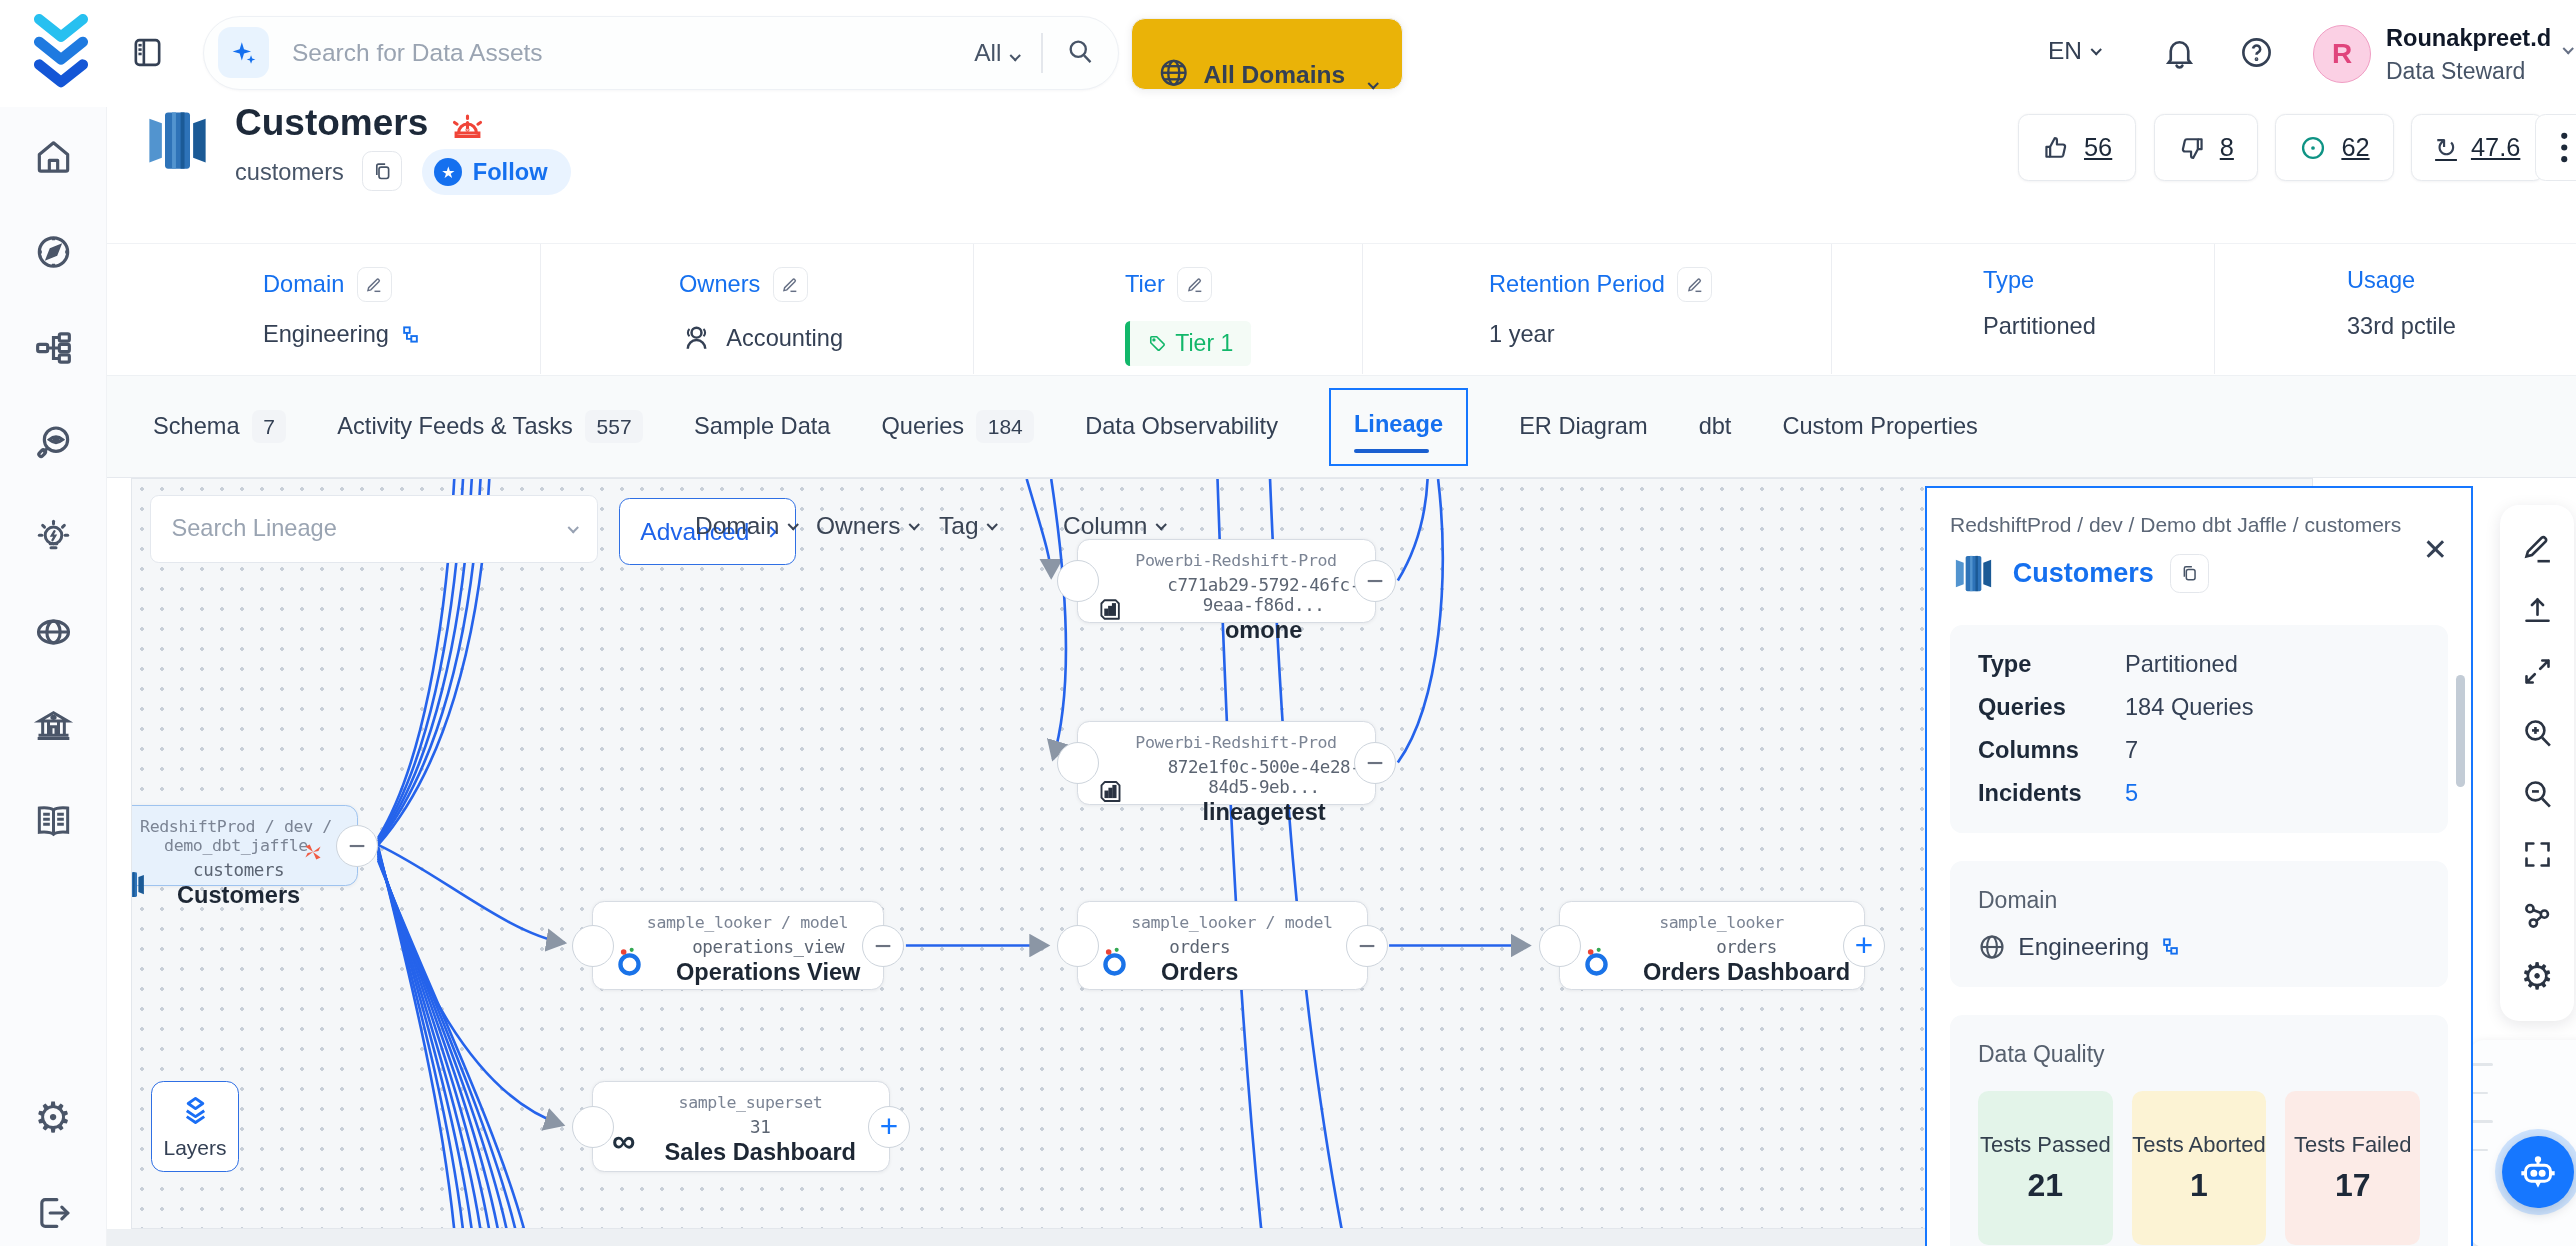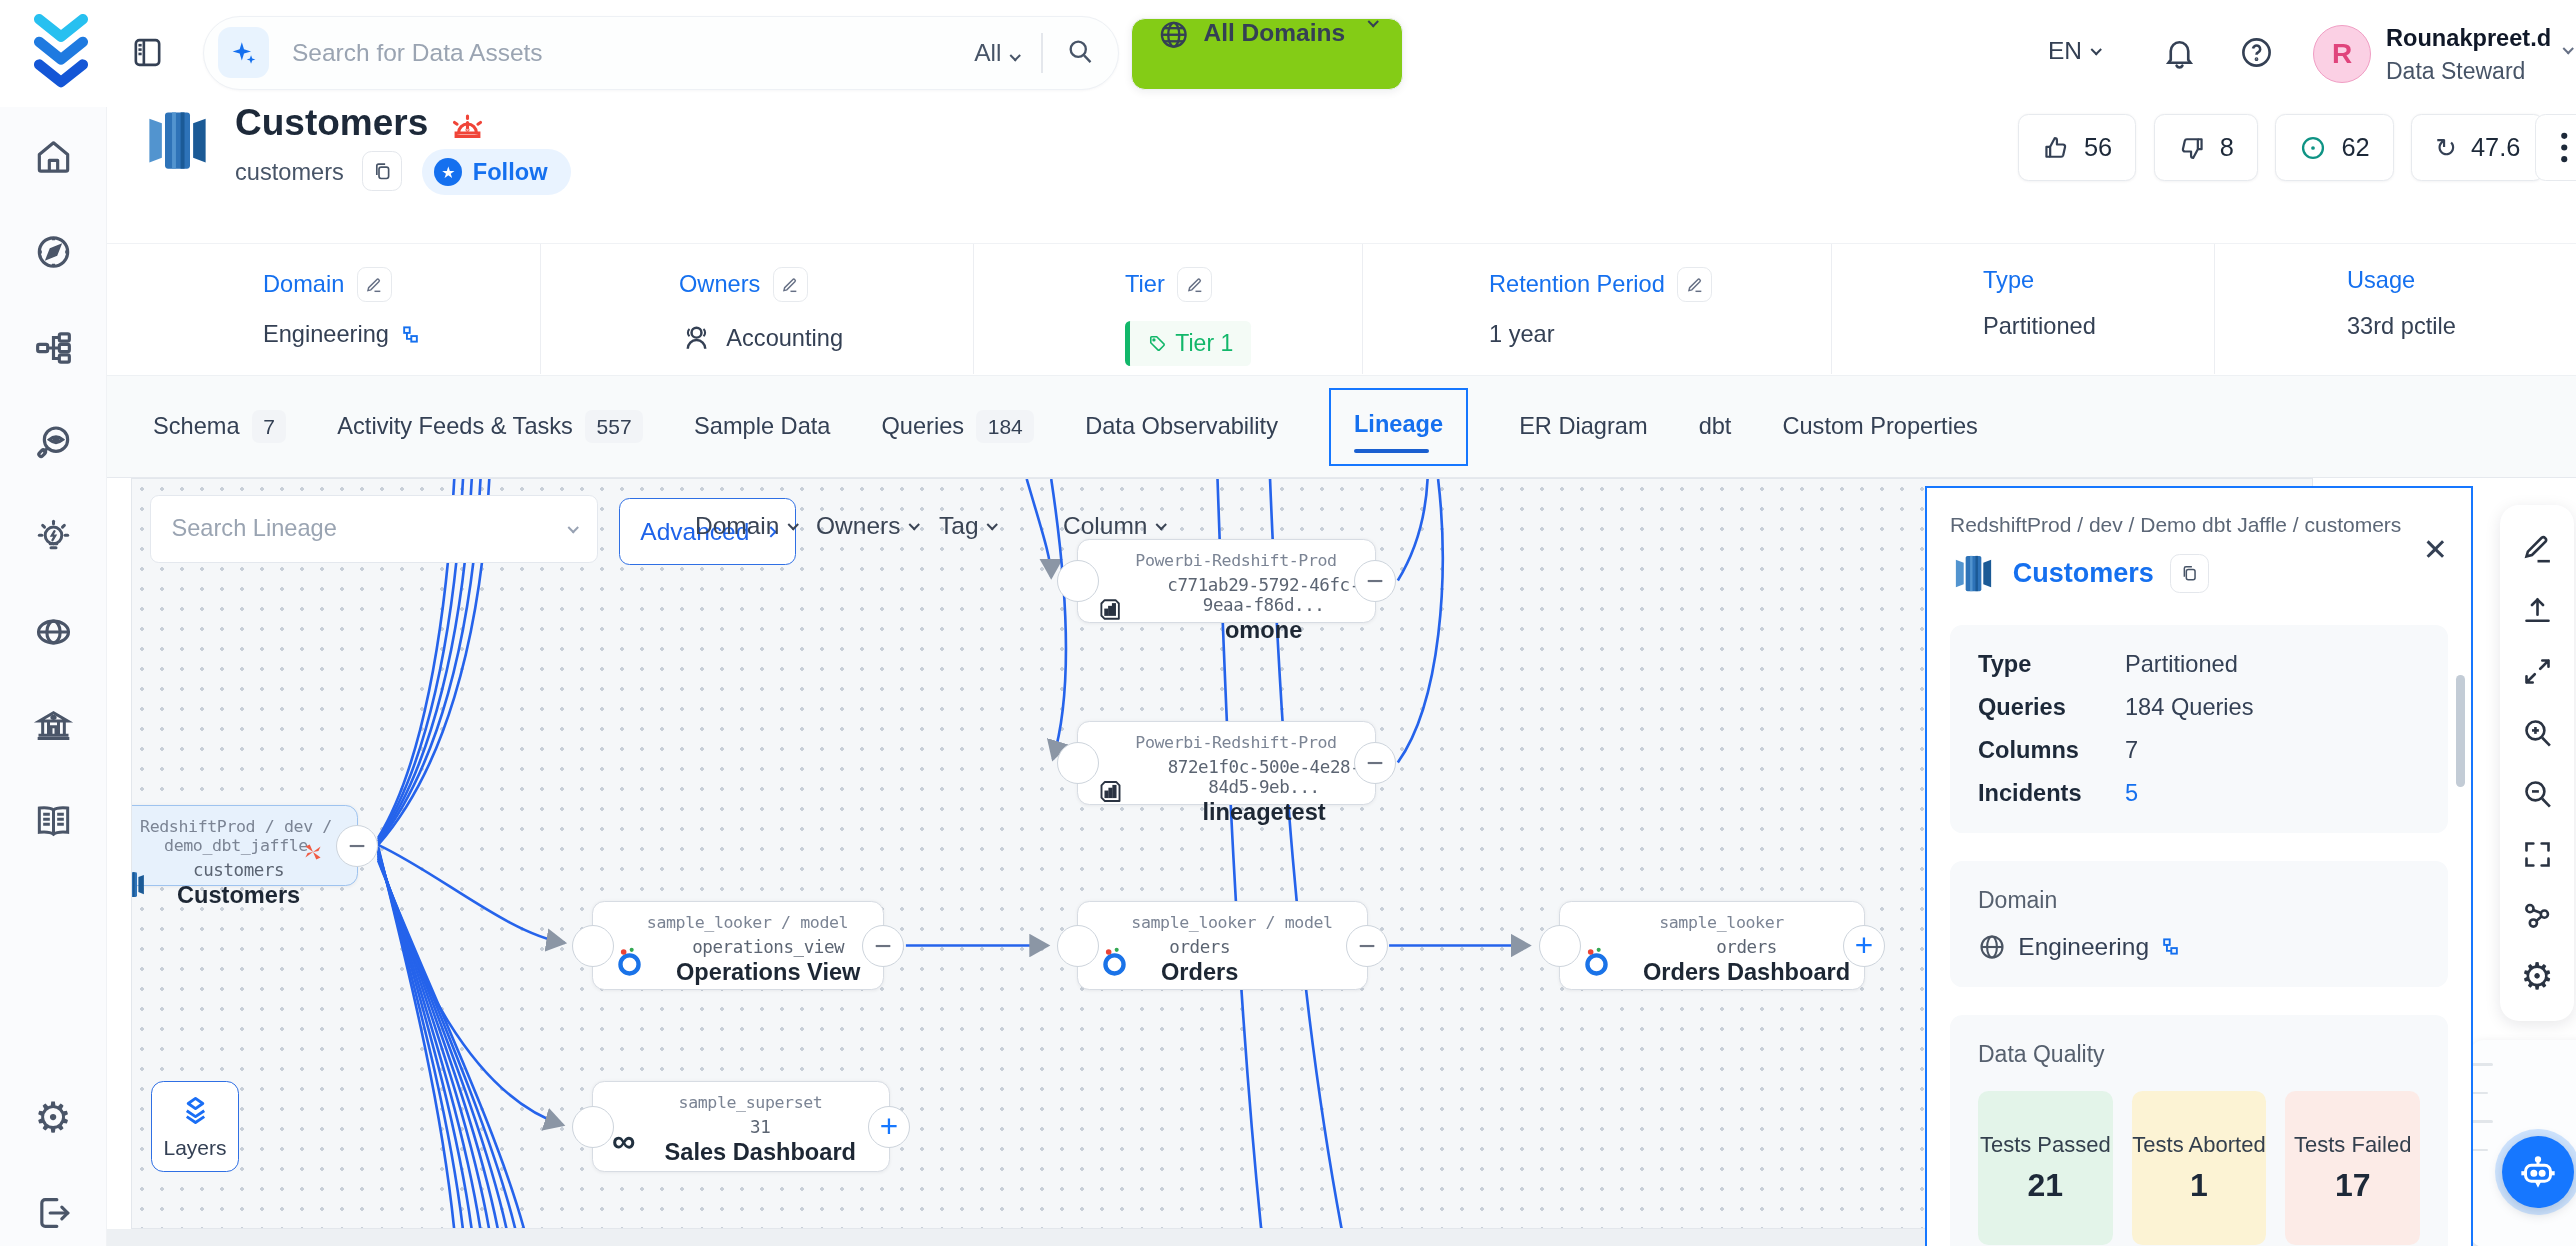--- a/index.html
+++ b/index.html
@@ -20,23 +20,23 @@
   #searchbar { left:203px; top:15.8px; width:916px; height:74px; background:#fdfefe;
     border:1.3px solid #eef1f5; border-radius:37px; display:flex; align-items:center;
     box-shadow:0 0.9px 2.6px rgba(16,24,40,.04); }
   #sparkle-chip { width:51px; height:51px; border-radius:13px; background:#e8f3fe; margin-left:14px;
     display:flex; align-items:center; justify-content:center; }
   #search-input { flex:1; border:none; outline:none; background:transparent; font-size:24.5px;
     color:#344054; margin-left:23px; font-family:inherit; }
   #search-input::placeholder { color:#9aa4b2; }
   .search-scope { font-size:24.5px; color:#475467; margin-right:23px; white-space:nowrap; }
   .vdiv { width:1.3px; height:40px; background:#e4e7ec; margin-right:23px; }
-  #domains-btn { left:1131px; top:17.5px; height:72px; padding:0 26px; background:#84cc16;
+  #domains-btn { left:1131px; top:17.5px; height:72px; padding:0 26px; background:#eab308;
     border:0.9px solid #eef0f4; border-radius:14px; box-shadow:0 1.8px 8.8px rgba(16,24,40,.07);
-    display:flex; align-items:flex-start; gap:14px; font-size:24.5px; font-weight:600; color:#344054; }
+    display:flex; align-items:flex-end; gap:14px; font-size:24.5px; font-weight:600; color:#344054; }
   #lang { left:2048px; top:37px; font-size:24.5px; color:#344054; }
   #bell-btn { left:2162px; top:35px; } #help-btn { left:2239px; top:35px; }
   #avatar { left:2313px; top:24.5px; width:58px; height:58px; border-radius:50%; background:#fbd0e4;
     border:1.8px solid #f09ec4; color:#e0447c; font-size:28px; font-weight:600;
     display:flex; align-items:center; justify-content:center; }
   #user-name { left:2386px; top:24.5px; font-size:23.6px; font-weight:700; color:#101828; white-space:nowrap; }
   #user-role { left:2386px; top:58px; font-size:23px; color:#475467; white-space:nowrap; }
   #user-chev { left:2554px; top:46px; color:#667085; }
 
   
@@ -52,21 +52,21 @@
   #alert-icon { left:448px; top:107px; }
   #asset-name { left:235px; top:159px; font-size:23.6px; color:#475467; }
   #copy-chip1 { left:362px; top:151px; width:40px; height:40px; border:0.9px solid #e4e7ec;
     border-radius:9.6px; background:#fff; display:flex; align-items:center; justify-content:center; }
   #follow-btn { left:422px; top:149px; height:46px; padding:0 23px 0 12.3px; border-radius:23px;
     background:#e9f3ff; display:flex; align-items:center; gap:10.5px; font-size:23.6px; font-weight:600; color:#1570ef; }
   .star-circ { width:28px; height:28px; border-radius:50%; background:#1570ef; color:#fff;
     display:flex; align-items:center; justify-content:center; font-size:15.8px; }
   #stats { left:2018px; top:114px; display:flex; gap:17.5px; }
   .stat-btn { height:67px; padding:0 23px; background:#fff; border:0.9px solid #e7eaee; border-radius:10.5px;
-    display:flex; align-items:center; gap:14px; font-size:25.4px; color:#1d2939; box-shadow:0 0.9px 2.6px rgba(16,24,40,.05); }
+    display:flex; align-items:center; gap:14px; font-size:25.4px; color:#1d2939; box-shadow:0 0.9px 2.6px rgba(16,24,40,.05);text-decoration:underline; }
   #kebab-btn { left:2535px; top:114px; width:58px; height:67px; background:#fff; border:0.9px solid #e7eaee;
     border-radius:10.5px; display:flex; align-items:center; justify-content:center; }
 
   
   #meta { position:absolute; left:107px; top:243px; width:2469px; height:131px; background:#fff;
     border-top:0.9px solid #f0f2f5; display:flex; }
   .meta-cell { padding:23px 0 0 0; position:relative; }
   .meta-cell + .meta-cell { border-left:1.3px solid #eceef2; }
   .meta-label { display:flex; align-items:center; gap:12.3px; font-size:23.6px; color:#1570ef; }
   .pencil-chip { width:35px; height:35px; border:0.9px solid #e7eaee; border-radius:8.8px; background:#fff;

